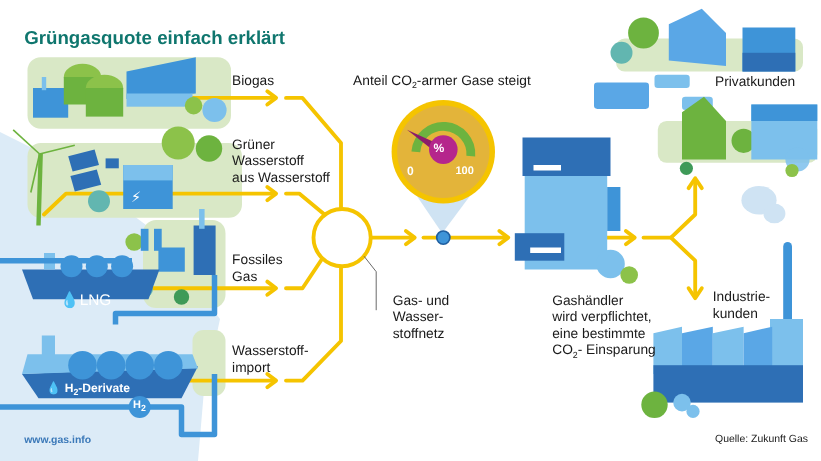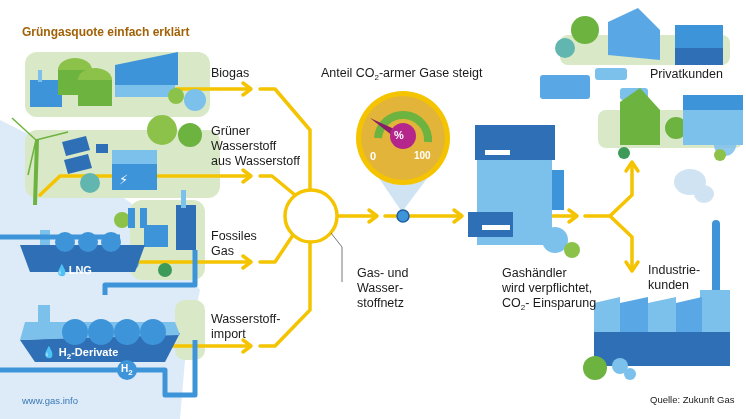--- a/index.html
+++ b/index.html
@@ -1,21 +1,21 @@
 <!DOCTYPE html>
 <html><head>
 <meta charset="utf-8">
 <style>
   html,body{margin:0;padding:0;background:#fff;}
   body{width:746px;height:419px;position:relative;overflow:hidden;font-family:"Liberation Sans",sans-serif;color:#1a1a1a;}
   svg.scene{position:absolute;left:0;top:0;width:746px;height:419px;}
   .lbl{position:absolute;font-size:12.5px;line-height:15px;color:#1a1a1a;white-space:nowrap;}
-  .title{position:absolute;left:22px;top:25px;font-size:12px;font-weight:bold;color:#a16207;}
+  .title{position:absolute;left:22px;top:25px;font-size:17px;font-weight:bold;color:#0f766e;}
   .footer{position:absolute;font-size:9.5px;}
-  .url{left:22px;top:395px;color:#3a78b8;font-weight:normal;}
+  .url{left:22px;top:395px;color:#3a78b8;font-weight:bold;}
   .src{left:650px;top:394px;color:#1a1a1a;}
   sub{font-size:8px;vertical-align:-3px;line-height:0;}
 </style>
 </head>
 <body>
 
 <svg class="scene" viewBox="0 0 746 419">
 
   <path d="M0,120 L60,150 L140,210 L200,290 L185,360 L180,419 L0,419 Z" fill="#dcebf7"></path>
 
@@ -207,30 +207,31 @@
 
 <div class="lbl" style="left:345px;top:266px;margin-left:12px;">
   <div>Gas- und</div>
   <div>Wasser-</div>
   <div>stoffnetz</div>
 </div>
 
 <div class="lbl" style="left:502px;top:266px;">
   <div>Gashändler</div>
   <div>wird verpflichtet,</div>
+  <div>eine bestimmte</div>
   <div><span>CO</span><sub>2</sub><span>- Einsparung</span></div>
 </div>
 
 <div class="lbl" style="left:650px;top:67px;">Privatkunden</div>
 
 <div class="lbl" style="left:648px;top:263px;">
   <div>Industrie-</div>
   <div>kunden</div>
 </div>
 
-<div style="position:absolute;left:55px;top:264px;color:#fff;font-size:11px;font-weight:bold;"><span>💧</span><span>LNG</span></div>
+<div style="position:absolute;left:55px;top:264px;color:#fff;font-size:14px;font-weight:normal;"><span>💧</span><span>LNG</span></div>
 
 <div style="position:absolute;left:42px;top:346px;color:#fff;font-size:11px;font-weight:bold;"><span>💧</span> <span>H</span><sub>2</sub><span>-Derivate</span></div>
 
 <div style="position:absolute;left:121px;top:363px;color:#fff;font-size:10px;font-weight:bold;"><span>H</span><sub>2</sub></div>
 
 <div class="footer url">www.gas.info</div>
 <div class="footer src">Quelle: Zukunft Gas</div>
 
 </body></html>

